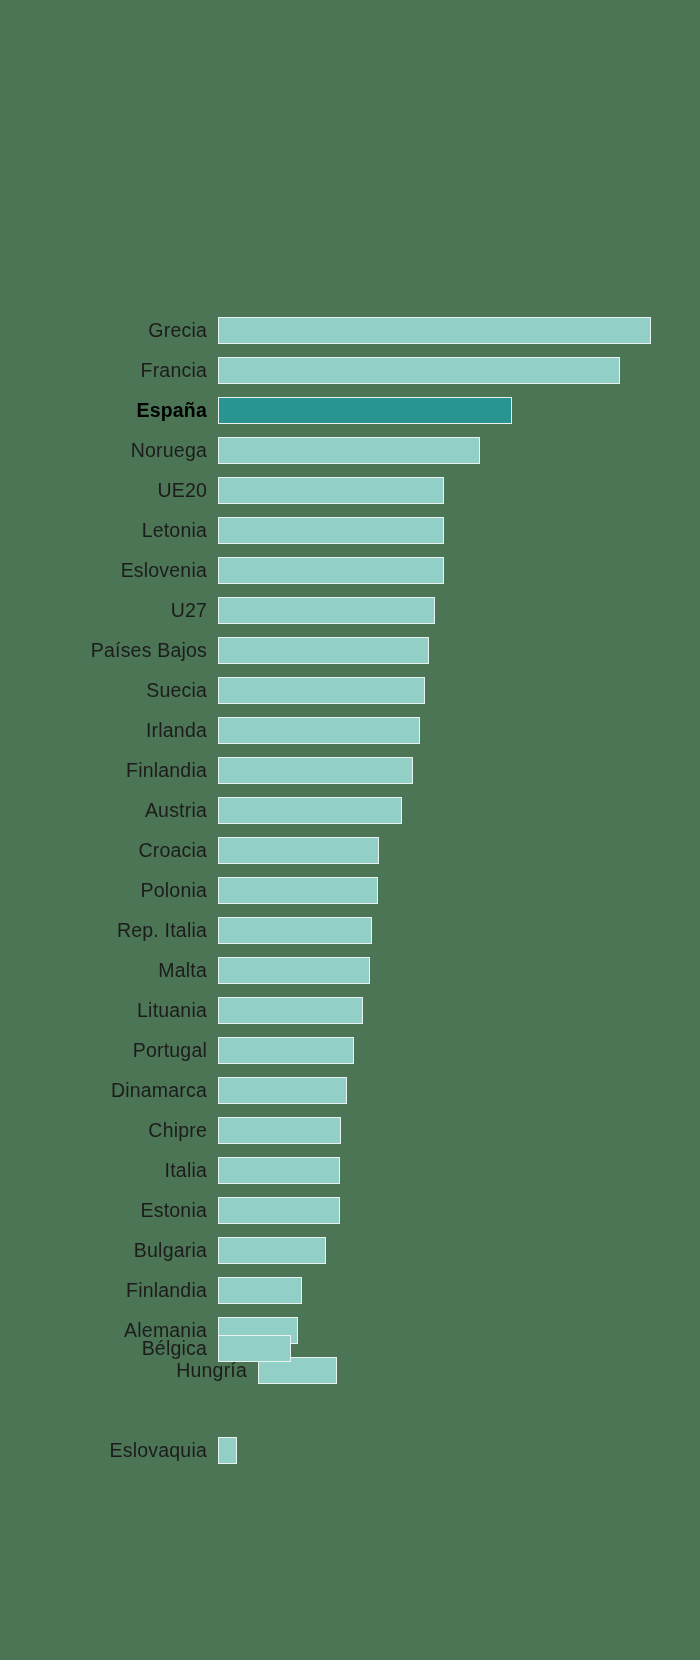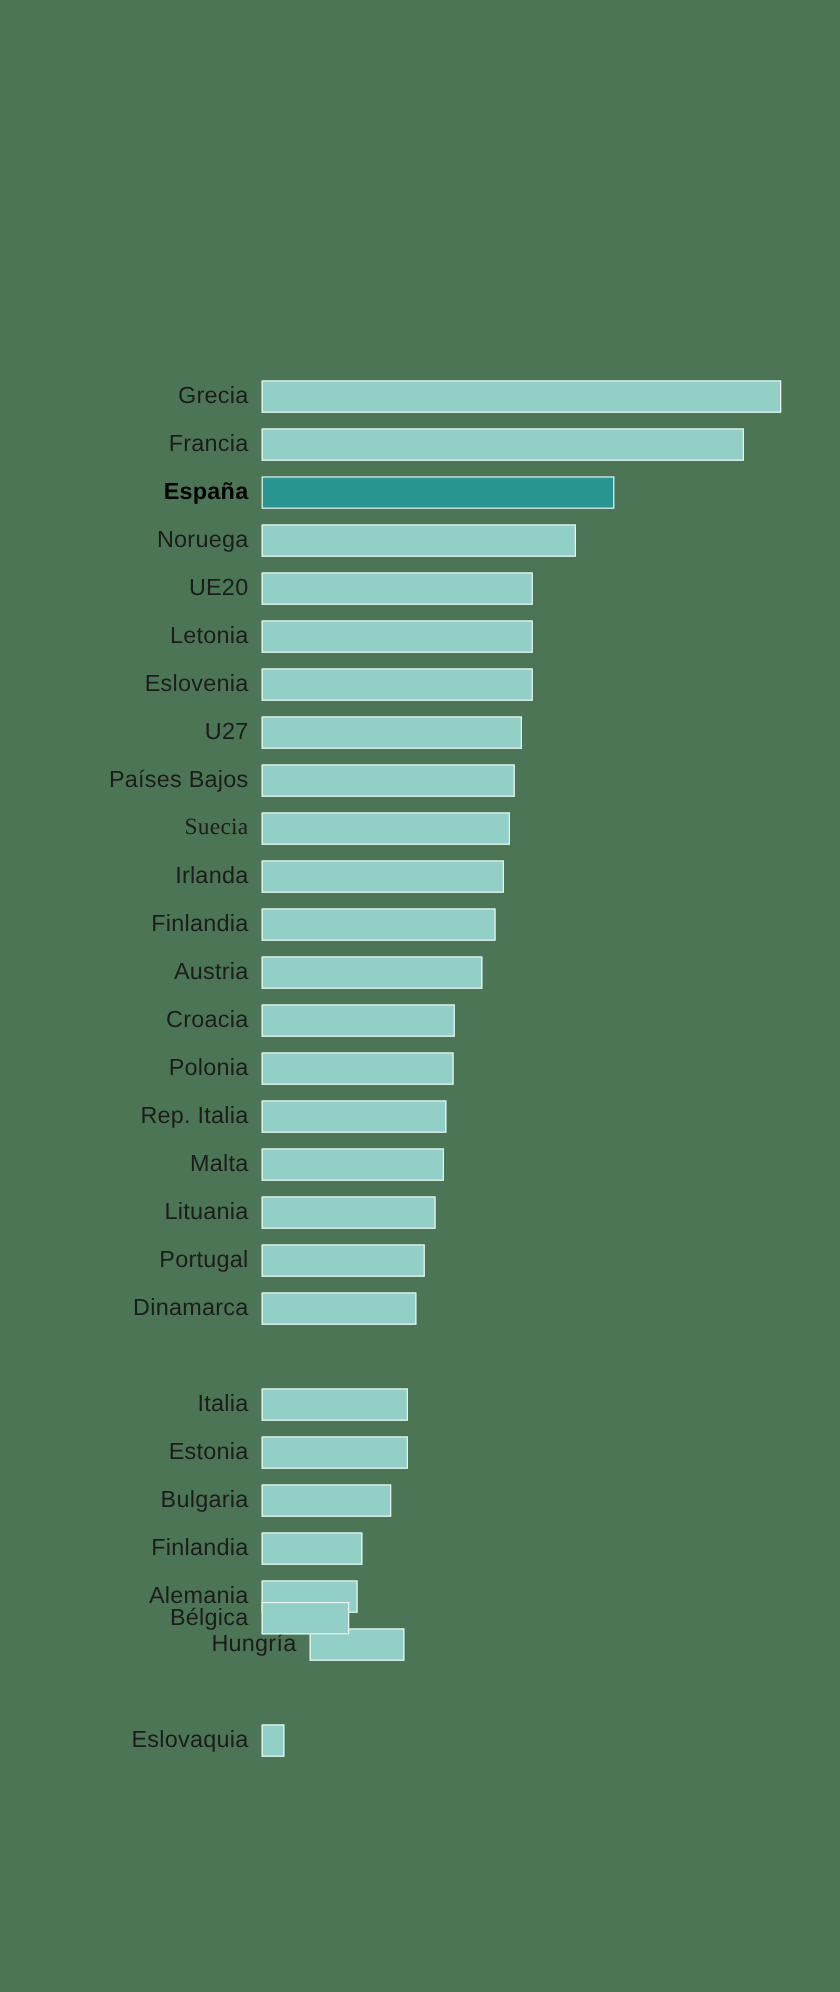--- a/index.html
+++ b/index.html
@@ -92,21 +92,21 @@
         <div class="bar" style="width: 226px; background: rgb(146, 208, 199);"></div>
       </div>
       <div class="bar-row" style="top: 590px;">
         <div class="bar-label">U27</div>
         <div class="bar" style="width: 217px; background: rgb(146, 208, 199);"></div>
       </div>
       <div class="bar-row" style="top: 630px;">
         <div class="bar-label">Países Bajos</div>
         <div class="bar" style="width: 211px; background: rgb(146, 208, 199);"></div>
       </div>
-      <div class="bar-row" style="top: 670px; font-family: Liberation Serif, serif;">
+      <div class="bar-row" style="top: 670px;">
         <div class="bar-label">Suecia</div>
         <div class="bar" style="width: 207px; background: rgb(146, 208, 199);"></div>
       </div>
       <div class="bar-row" style="top: 710px;">
         <div class="bar-label">Irlanda</div>
         <div class="bar" style="width: 202px; background: rgb(146, 208, 199);"></div>
       </div>
       <div class="bar-row" style="top: 750px;">
         <div class="bar-label">Finlandia</div>
         <div class="bar" style="width: 195px; background: rgb(146, 208, 199);"></div>
@@ -136,20 +136,24 @@
         <div class="bar" style="width: 145px; background: rgb(146, 208, 199);"></div>
       </div>
       <div class="bar-row" style="top: 1070px;">
         <div class="bar-label">Dinamarca</div>
         <div class="bar" style="width: 129px; background: rgb(146, 208, 199);"></div>
       </div>
       <div class="bar-row" style="top: 1030px;">
         <div class="bar-label">Portugal</div>
         <div class="bar" style="width: 136px; background: rgb(146, 208, 199);"></div>
       </div>
+      <div class="bar-row" style="top: 1110px;">
+        <div class="bar-label">Chipre</div>
+        <div class="bar" style="width: 123px; background: rgb(146, 208, 199);"></div>
+      </div>
       <div class="bar-row" style="top: 1150px;">
         <div class="bar-label">Italia</div>
         <div class="bar" style="width: 122px; background: rgb(146, 208, 199);"></div>
       </div>
       <div class="bar-row" style="top: 1190px;">
         <div class="bar-label">Estonia</div>
         <div class="bar" style="width: 122px; background: rgb(146, 208, 199);"></div>
       </div>
       <div class="bar-row" style="top: 1230px;">
         <div class="bar-label">Bulgaria</div>

